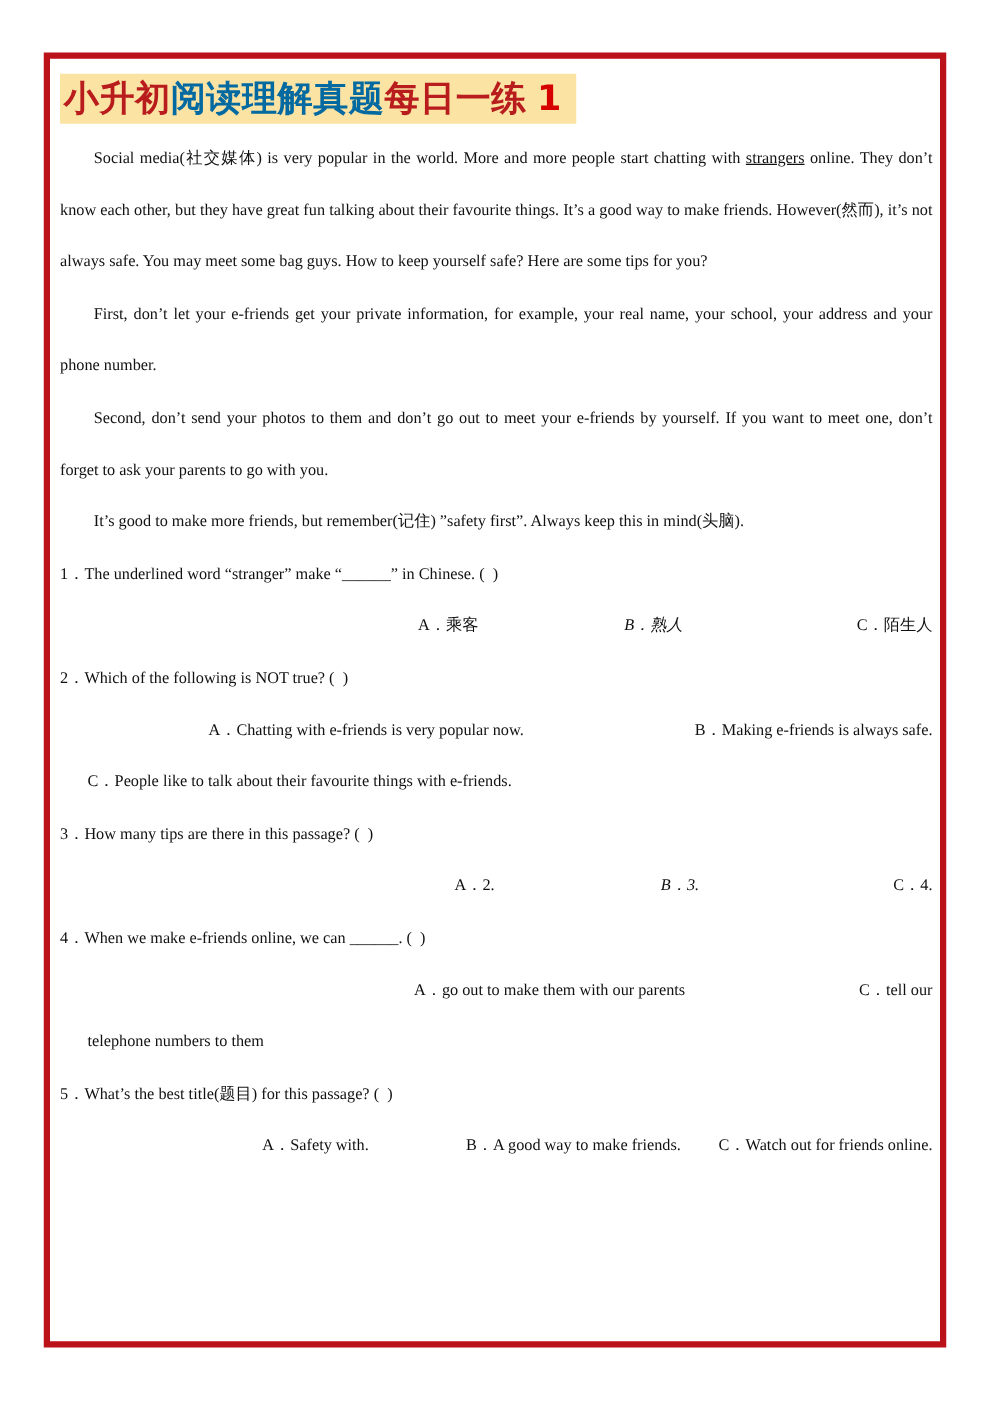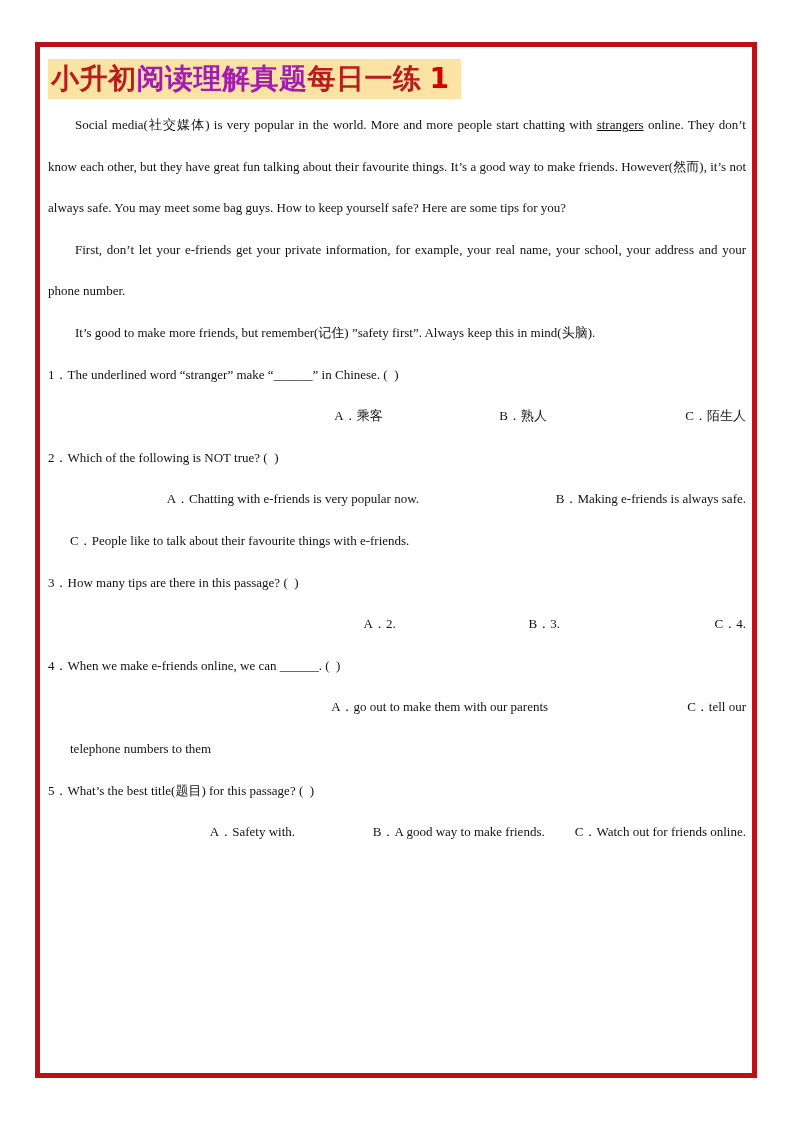--- a/index.html
+++ b/index.html
@@ -34,21 +34,21 @@
     display: inline-block;
     background: #fbe3a4;
     font-family: "DejaVu Sans", "Liberation Sans", sans-serif;
     font-weight: bold;
     font-size: 28px;
     line-height: 40px;
     padding: 0 12px 0 3px;
     letter-spacing: 0.5px;
   }
   .t-black { color: #b91c1c; }
-  .t-red   { color: #a21caf; }
+  .t-red   { color: #0369a1; }
   .t-num   { color: #d60000; margin-left: 8px; }
 
   .content {
     font-size: 13px;
     line-height: 41.6px;
     margin-top: 1px;
   }
   .para {
     margin: 0;
     text-indent: 27px;
@@ -67,21 +67,21 @@
   }
   .opt-row span {
     white-space: pre;
     flex-shrink: 0;
   }
   .opt-cont {
     padding-left: 22px;
     white-space: pre-wrap;
   }
   .w-a1 { width: 165px; }
-  .w-b1 { width: 186px; }
+  .w-b1 { width: 186px; font-style: italic; }
   .w-a2 { width: 389px; font-family: Liberation Serif, serif; }
   .w-a4 { width: 356px; }
   .w-b4 { width: 230px; }
   .w-a5 { width: 163px; }
   .w-b5 { width: 202px; }
 </style>
 </head>
 <body>
 
 <div class="frame">
@@ -89,20 +89,21 @@
   <div class="title-row">
     <span class="title-banner"><span class="t-black">小升初</span><span class="t-red">阅读理解真题</span><span class="t-black">每日一练</span><span class="t-num">1</span></span>
   </div>
 
   <div class="content">
 
     <p class="para"><span>Social media(社交媒体) is very popular in the world. More and more people start chatting with </span><span class="uline">strangers</span><span> online. They don’t know each other, but they have great fun talking about their favourite things. It’s a good way to make friends. However(然而), it’s not always safe. You may meet some bag guys. How to keep yourself safe? Here are some tips for you?</span></p>
 
     <p class="para">First, don’t let your e-friends get your private information, for example, your real name, your school, your address and your phone number.</p>
 
+    <p class="para">Second, don’t send your photos to them and don’t go out to meet your e-friends by yourself. If you want to meet one, don’t forget to ask your parents to go with you.</p>
 
     <p class="para">It’s good to make more friends, but remember(记住) ”safety first”. Always keep this in mind(头脑).</p>
 
     <div class="qline"><span>1．</span><span>The underlined word “stranger” make “______” in Chinese. (  )</span></div>
     <div class="opt-row">
       <span class="w-a1">A．乘客</span>
       <span class="w-b1">B．熟人</span>
       <span>C．陌生人</span>
     </div>
 

